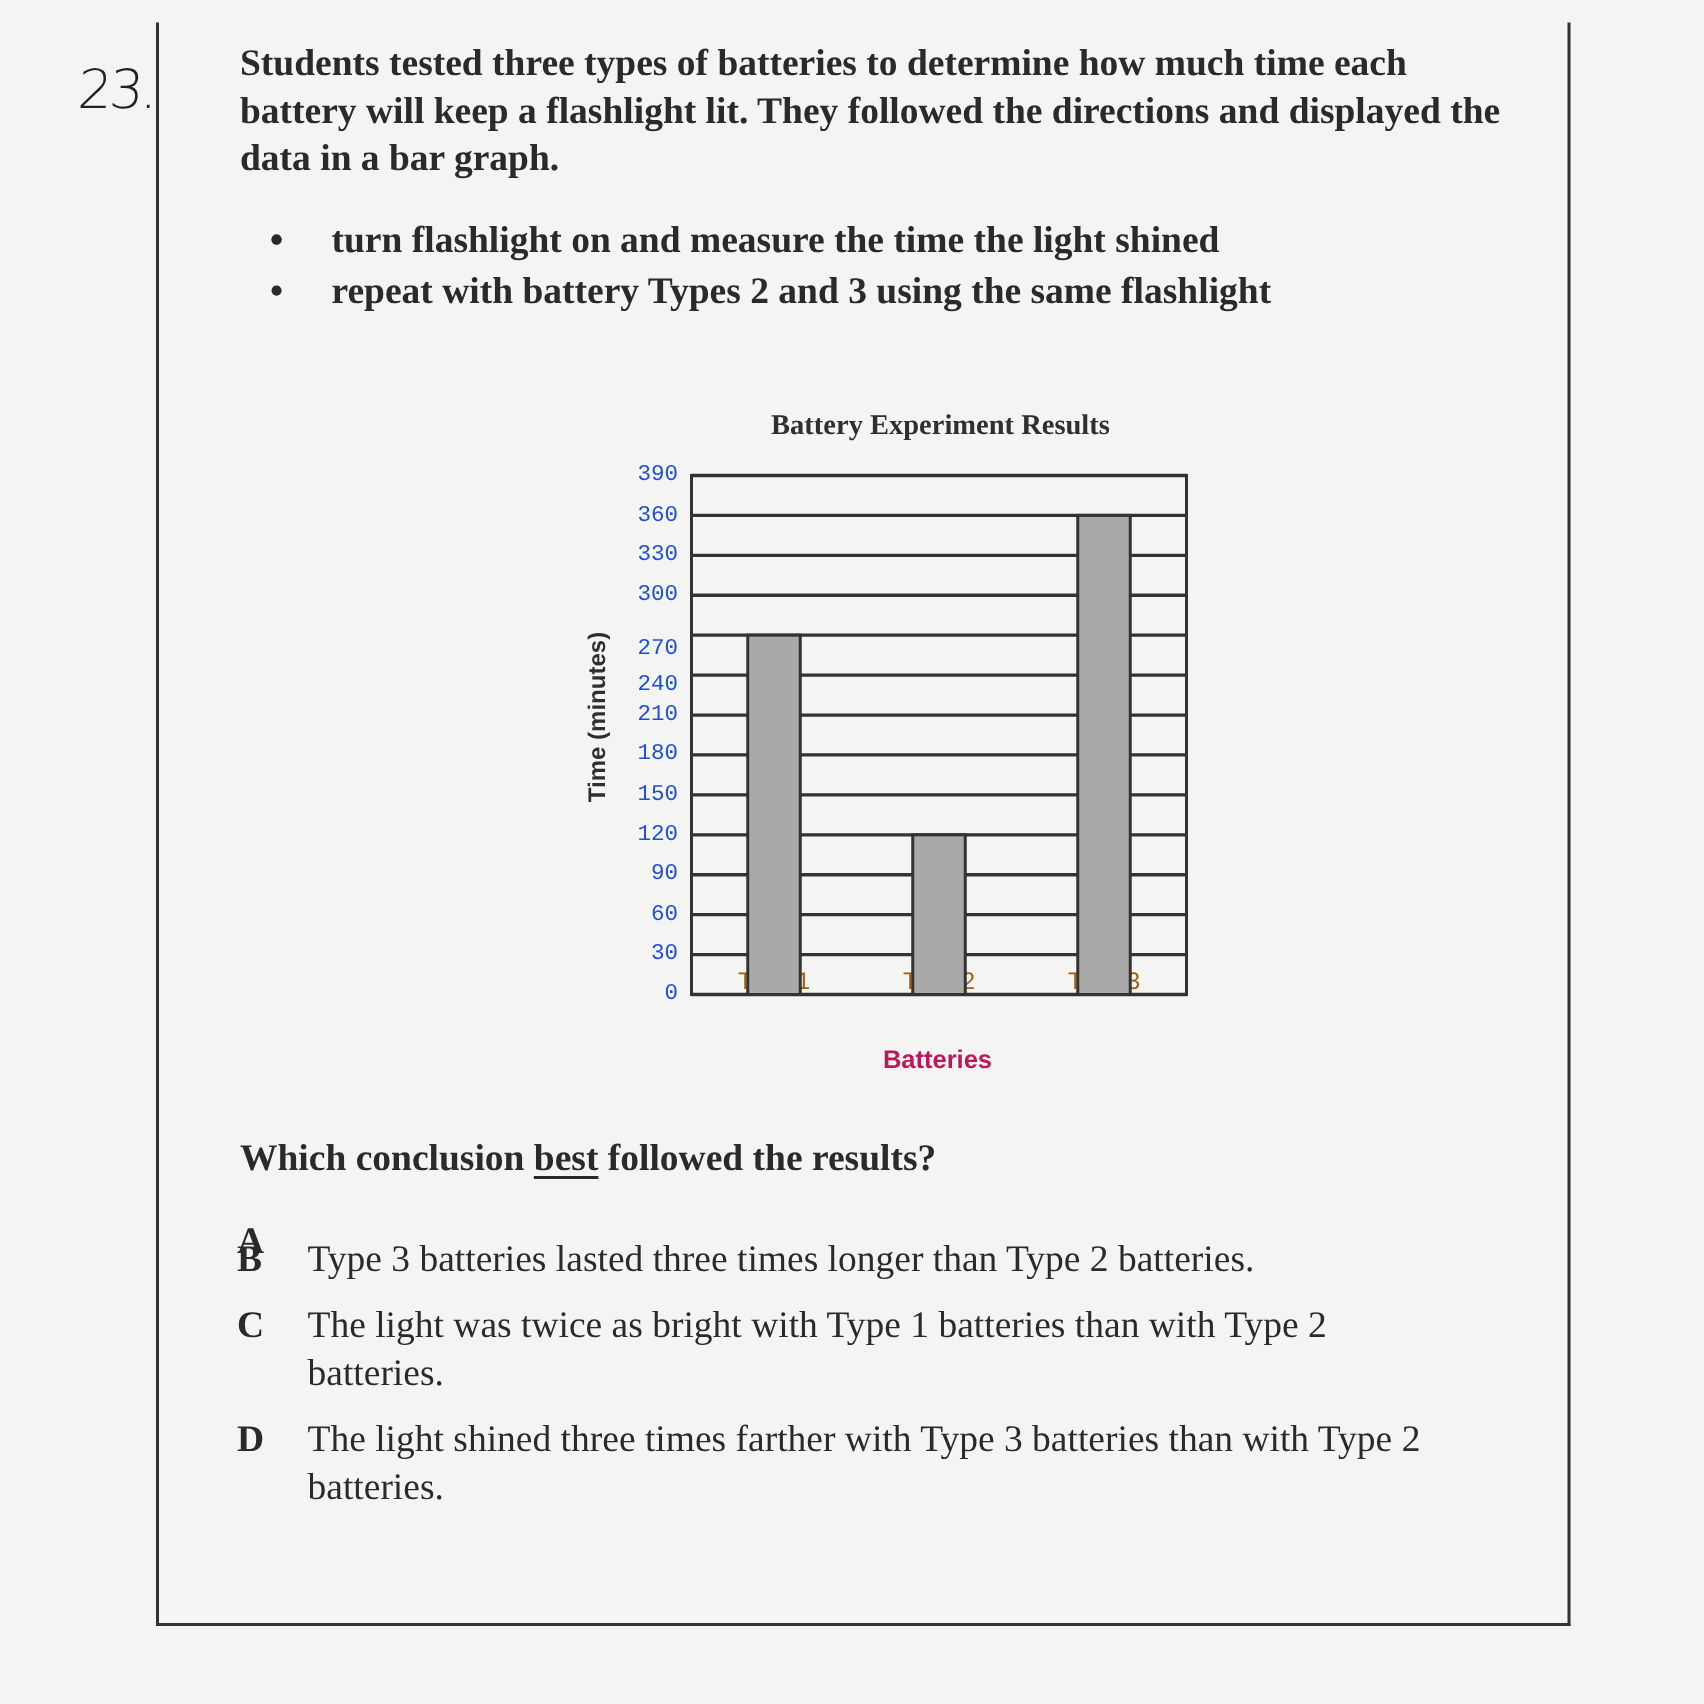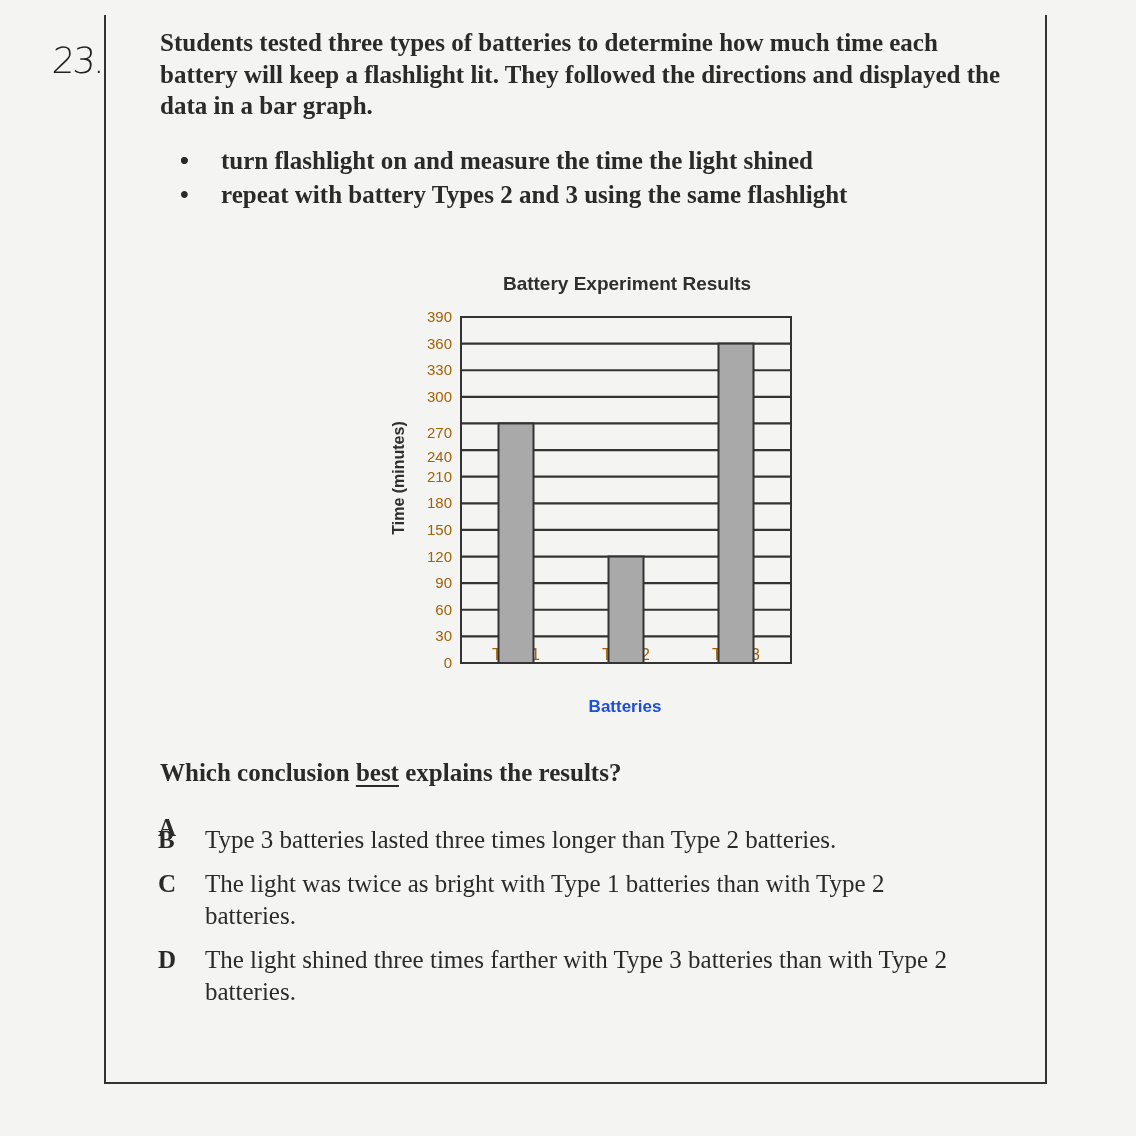--- a/index.html
+++ b/index.html
@@ -22,35 +22,35 @@
     font-size: 25px; font-weight: bold; line-height: 31.5px; margin: 0;
   }
   .steps { position: absolute; left: 180px; top: 144px; margin: 0; padding: 0; list-style: none; }
   .steps li {
     font-size: 25px; font-weight: bold; line-height: 33.5px; position: relative; padding-left: 41px;
   }
   .steps li .bullet { position: absolute; left: 0; top: 0; }
 
   .chart-title {
     position: absolute; left: 460px; top: 273px; width: 334px; text-align: center;
-    font-family: Liberation Sans, sans-serif; font-weight: bold; font-size: 19px; color: #2f2f2f;
+    font-family: Liberation Serif, serif; font-weight: bold; font-size: 19px; color: #2f2f2f;
   }
   .plot { position: absolute; left: 0; top: 0; }
   .ylabel {
     position: absolute; left: 399px; top: 478px;
     transform: translate(-50%, -50%) rotate(-90deg);
     font-family: "Liberation Sans", sans-serif; font-weight: bold; font-size: 16px; white-space: nowrap; color: #2f2f2f;
   }
   .xlabel {
     position: absolute; left: 560px; top: 697px; width: 130px; text-align: center;
-    font-family: "Liberation Sans", sans-serif; font-weight: bold; font-size: 17px; color: #1d4ed8;
+    font-family: "Liberation Sans", sans-serif; font-weight: bold; font-size: 17px; color: #be185d;
   }
   .ytick {
     position: absolute; width: 40px; text-align: right; left: 412px;
-    font-family: Liberation Sans, sans-serif; font-size: 15px; color: #a16207; line-height: 16px;
+    font-family: Liberation Mono, monospace; font-size: 15px; color: #1d4ed8; line-height: 16px;
   }
   .xtick {
     position: absolute; top: 646px; width: 80px; text-align: center;
     font-family: "Liberation Sans", sans-serif; font-size: 16px; color: #a16207;
   }
 
   .question {
     position: absolute; left: 160px; top: 759px;
     font-size: 25px; font-weight: bold; margin: 0;
   }
@@ -113,20 +113,20 @@
     <line x1="461" x2="791" y1="396.8461538461538" y2="396.8461538461538" stroke="#333333" stroke-width="2.2"></line>
     <line x1="461" x2="791" y1="370.2307692307692" y2="370.2307692307692" stroke="#333333" stroke-width="2.2"></line>
     <line x1="461" x2="791" y1="343.6153846153846" y2="343.6153846153846" stroke="#333333" stroke-width="2.2"></line>
     <line x1="461" x2="791" y1="317" y2="317" stroke="#333333" stroke-width="2.2"></line>
     <rect x="461" y="317" width="330" height="346" fill="none" stroke="#333333" stroke-width="2"></rect>
     <rect x="498.5" y="423.46153846153845" width="35" height="239.53846153846155" fill="#a9a9a9" stroke="#333333" stroke-width="2"></rect>
     <rect x="608.5" y="556.5384615384615" width="35" height="106.46153846153845" fill="#a9a9a9" stroke="#333333" stroke-width="2"></rect>
     <rect x="718.5" y="343.6153846153846" width="35" height="319.3846153846154" fill="#a9a9a9" stroke="#333333" stroke-width="2"></rect>
   </svg>
 
-<p class="question"><span>Which conclusion </span><u>best</u><span> explains the results?</span></p>
+<p class="question"><span>Which conclusion </span><u>best</u><span> followed the results?</span></p>
 
 <div class="choices">
   <div class="choice"><span class="letter">A</span></div>
   <div class="choice"><span class="letter">B</span><span>Type 3 batteries lasted three times longer than Type 2 batteries.</span></div>
   <div class="choice" style="width:700px"><span class="letter">C</span><span>The light was twice as bright with Type 1 batteries than with Type 2 batteries.</span></div>
   <div class="choice" style="width:800px"><span class="letter">D</span><span>The light shined three times farther with Type 3 batteries than with Type 2 batteries.</span></div>
 </div>
 
 </body></html>

